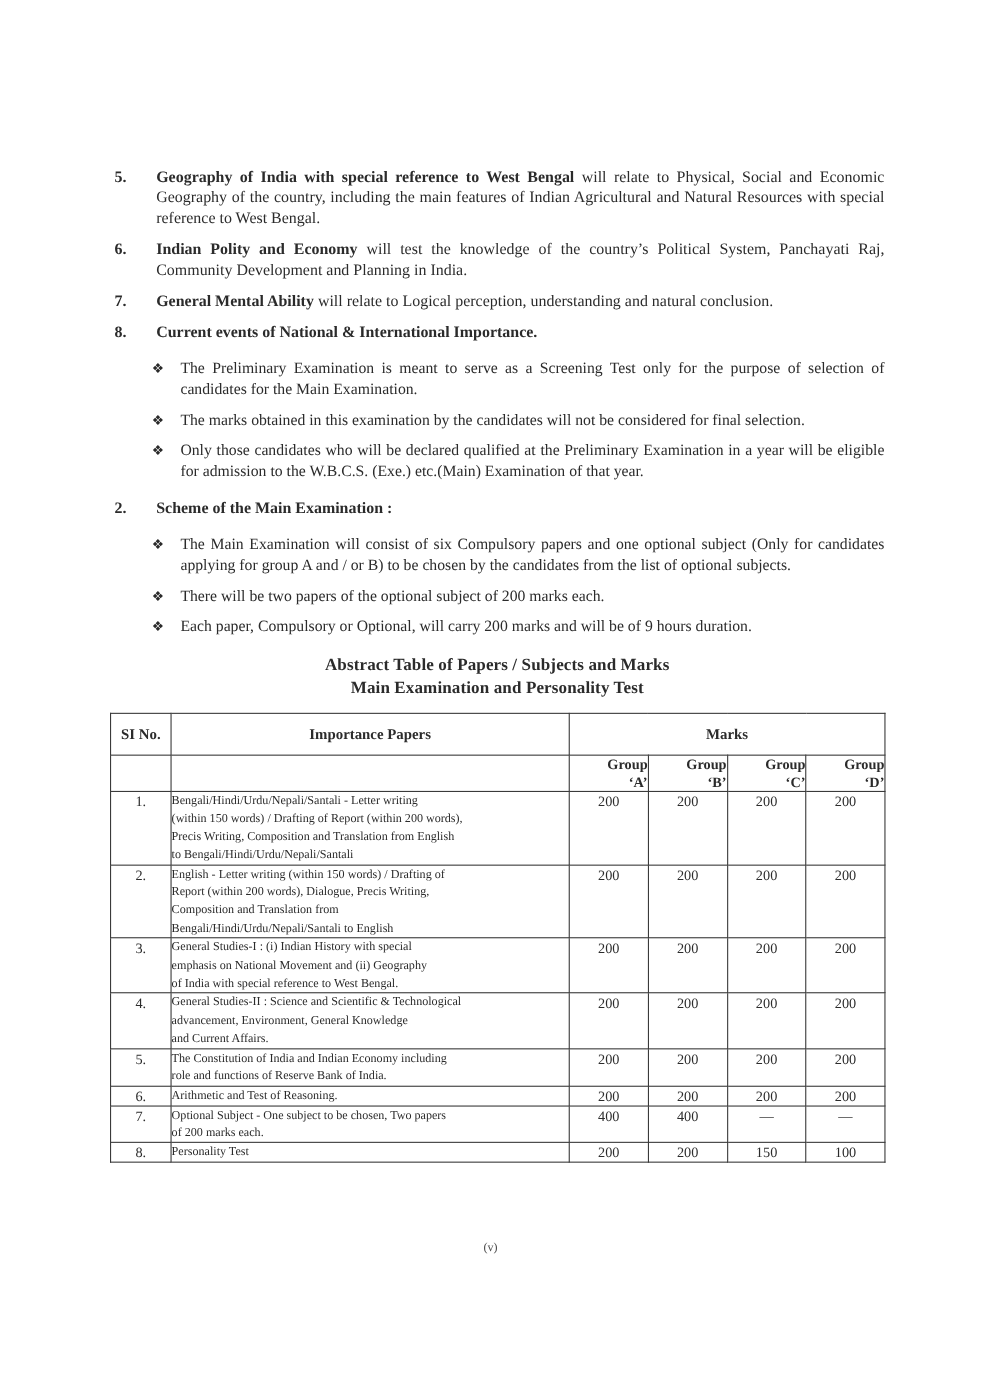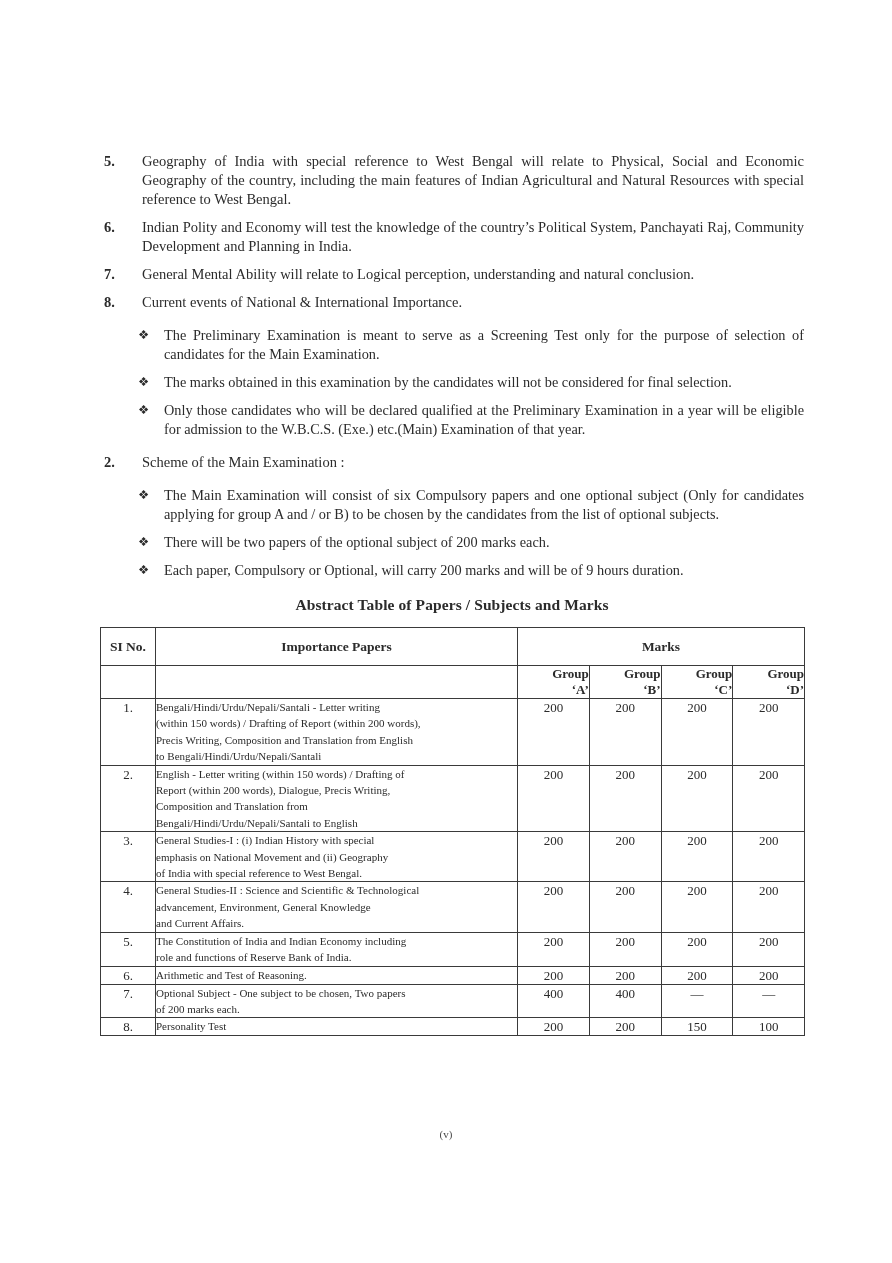--- a/index.html
+++ b/index.html
@@ -45,21 +45,21 @@
     box-sizing: border-box;
   }
   .num-item .num-body {
     flex: 1 1 auto;
     font-size: 14.5px;
     line-height: 19px;
     text-align: justify;
     text-justify: inter-word;
   }
   .num-item .num-body b {
-    font-weight: normal;
+    font-weight: bold;
   }
   .num-item.tight .num-body {
     text-align: left;
   }
 
   
   .bullet-list {
     margin: 0;
     padding: 0;
   }
@@ -240,20 +240,21 @@
       </div>
 
       <div class="bul-item nojustify">
         <div class="glyph">❖</div>
         <div class="bul-body">Each paper, Compulsory or Optional, will carry 200 marks and will be of 9 hours duration.</div>
       </div>
 
     </div>
 
     <div class="table-title">Abstract Table of Papers / Subjects and Marks</div>
+    <div class="table-title" style="margin-top:0;">Main Examination and Personality Test</div>
 
     <table class="marks-table">
       <colgroup>
         <col class="col-sl">
         <col class="col-pap">
         <col class="col-grp">
         <col class="col-grp">
         <col class="col-grp">
         <col class="col-grp">
       </colgroup>

